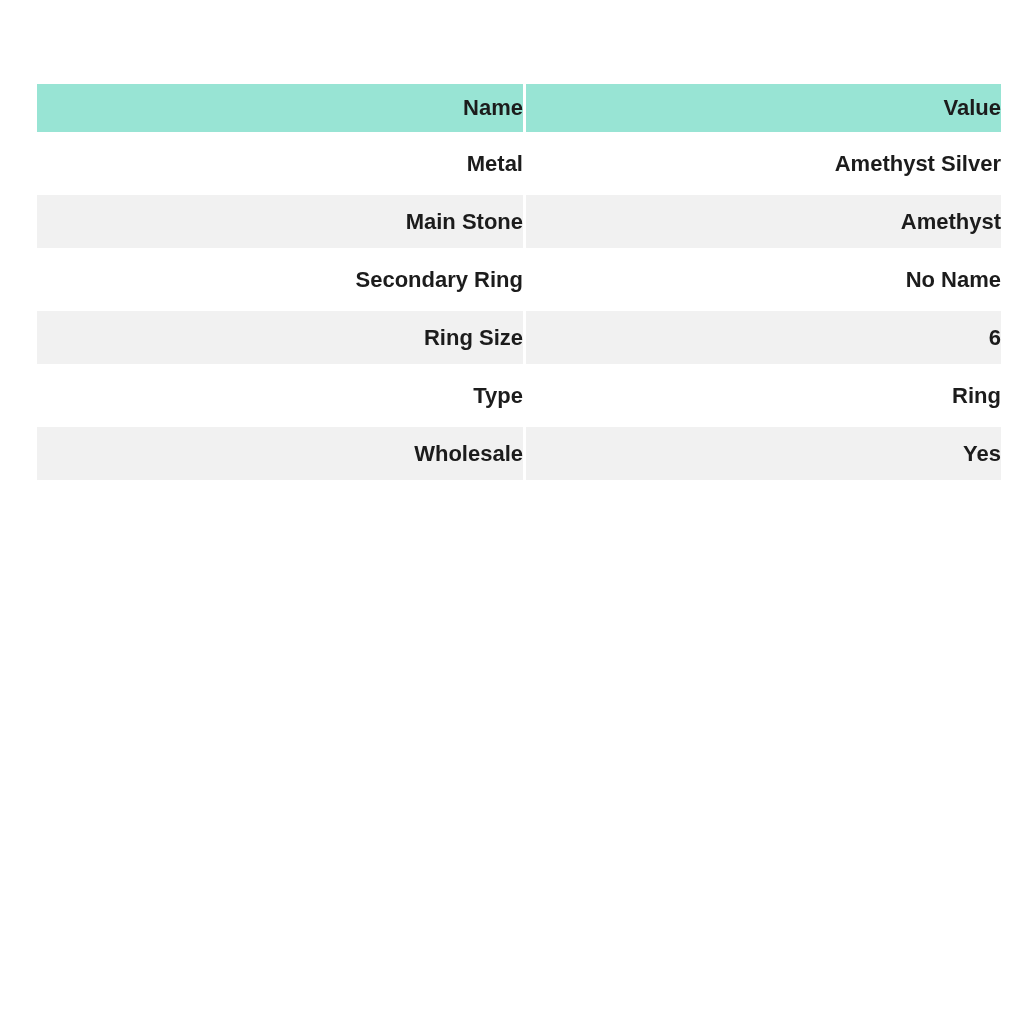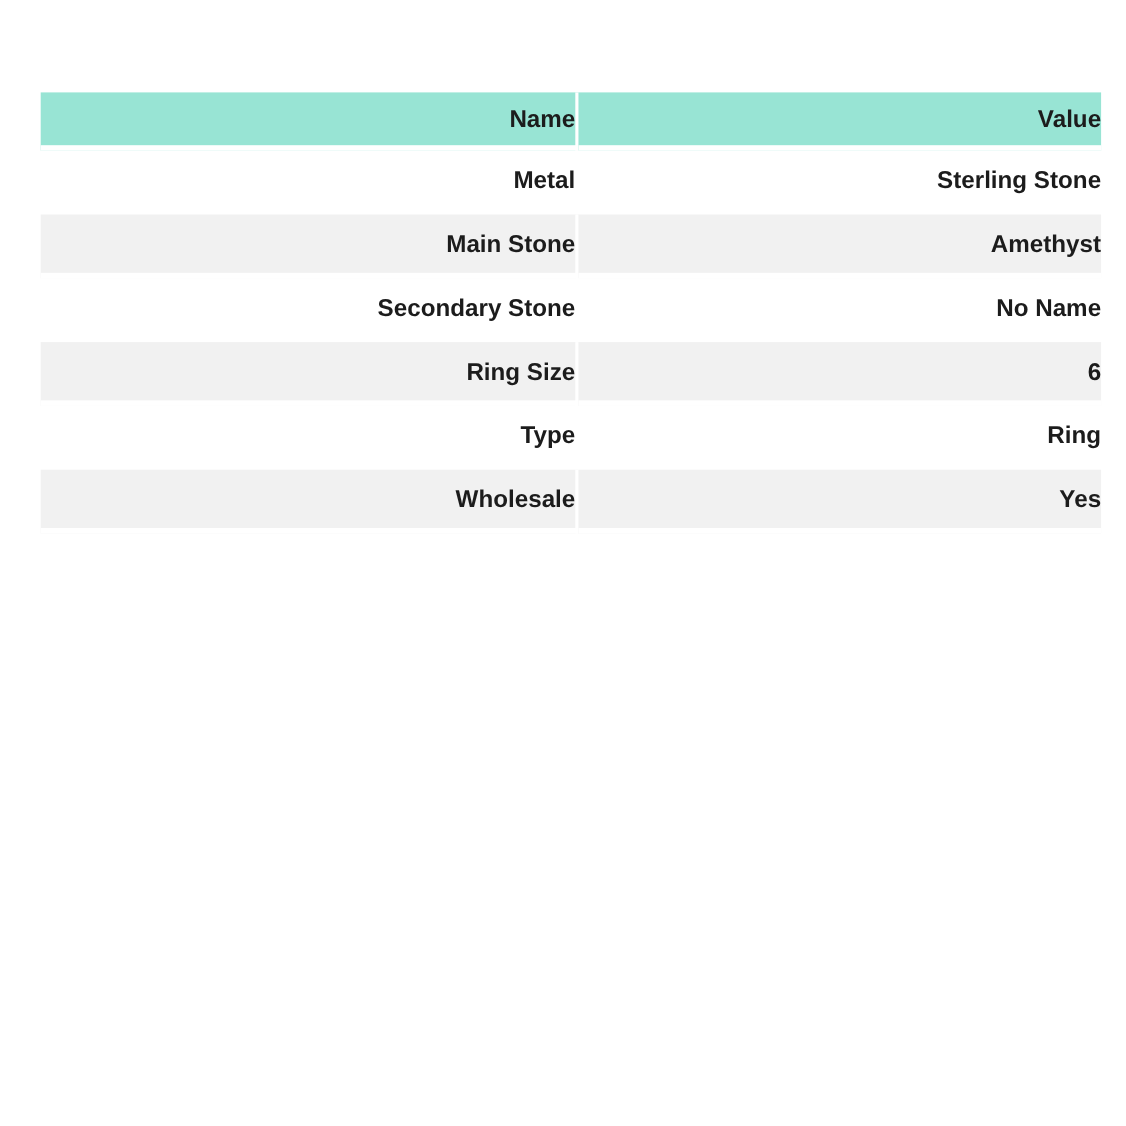--- a/index.html
+++ b/index.html
@@ -65,28 +65,28 @@
 <table class="spec-table">
   <thead>
     <tr>
       <th class="col-name">Name</th>
       <th class="col-value">Value</th>
     </tr>
   </thead>
   <tbody>
     <tr>
       <td class="col-name">Metal</td>
-      <td class="col-value">Sterling Stone</td>
+      <td class="col-value">Amethyst Silver</td>
     </tr>
     <tr>
       <td class="col-name">Main Stone</td>
       <td class="col-value">Amethyst</td>
     </tr>
     <tr>
-      <td class="col-name">Secondary Stone</td>
+      <td class="col-name">Secondary Ring</td>
       <td class="col-value">No Name</td>
     </tr>
     <tr>
       <td class="col-name">Ring Size</td>
       <td class="col-value">6</td>
     </tr>
     <tr>
       <td class="col-name">Type</td>
       <td class="col-value">Ring</td>
     </tr>

